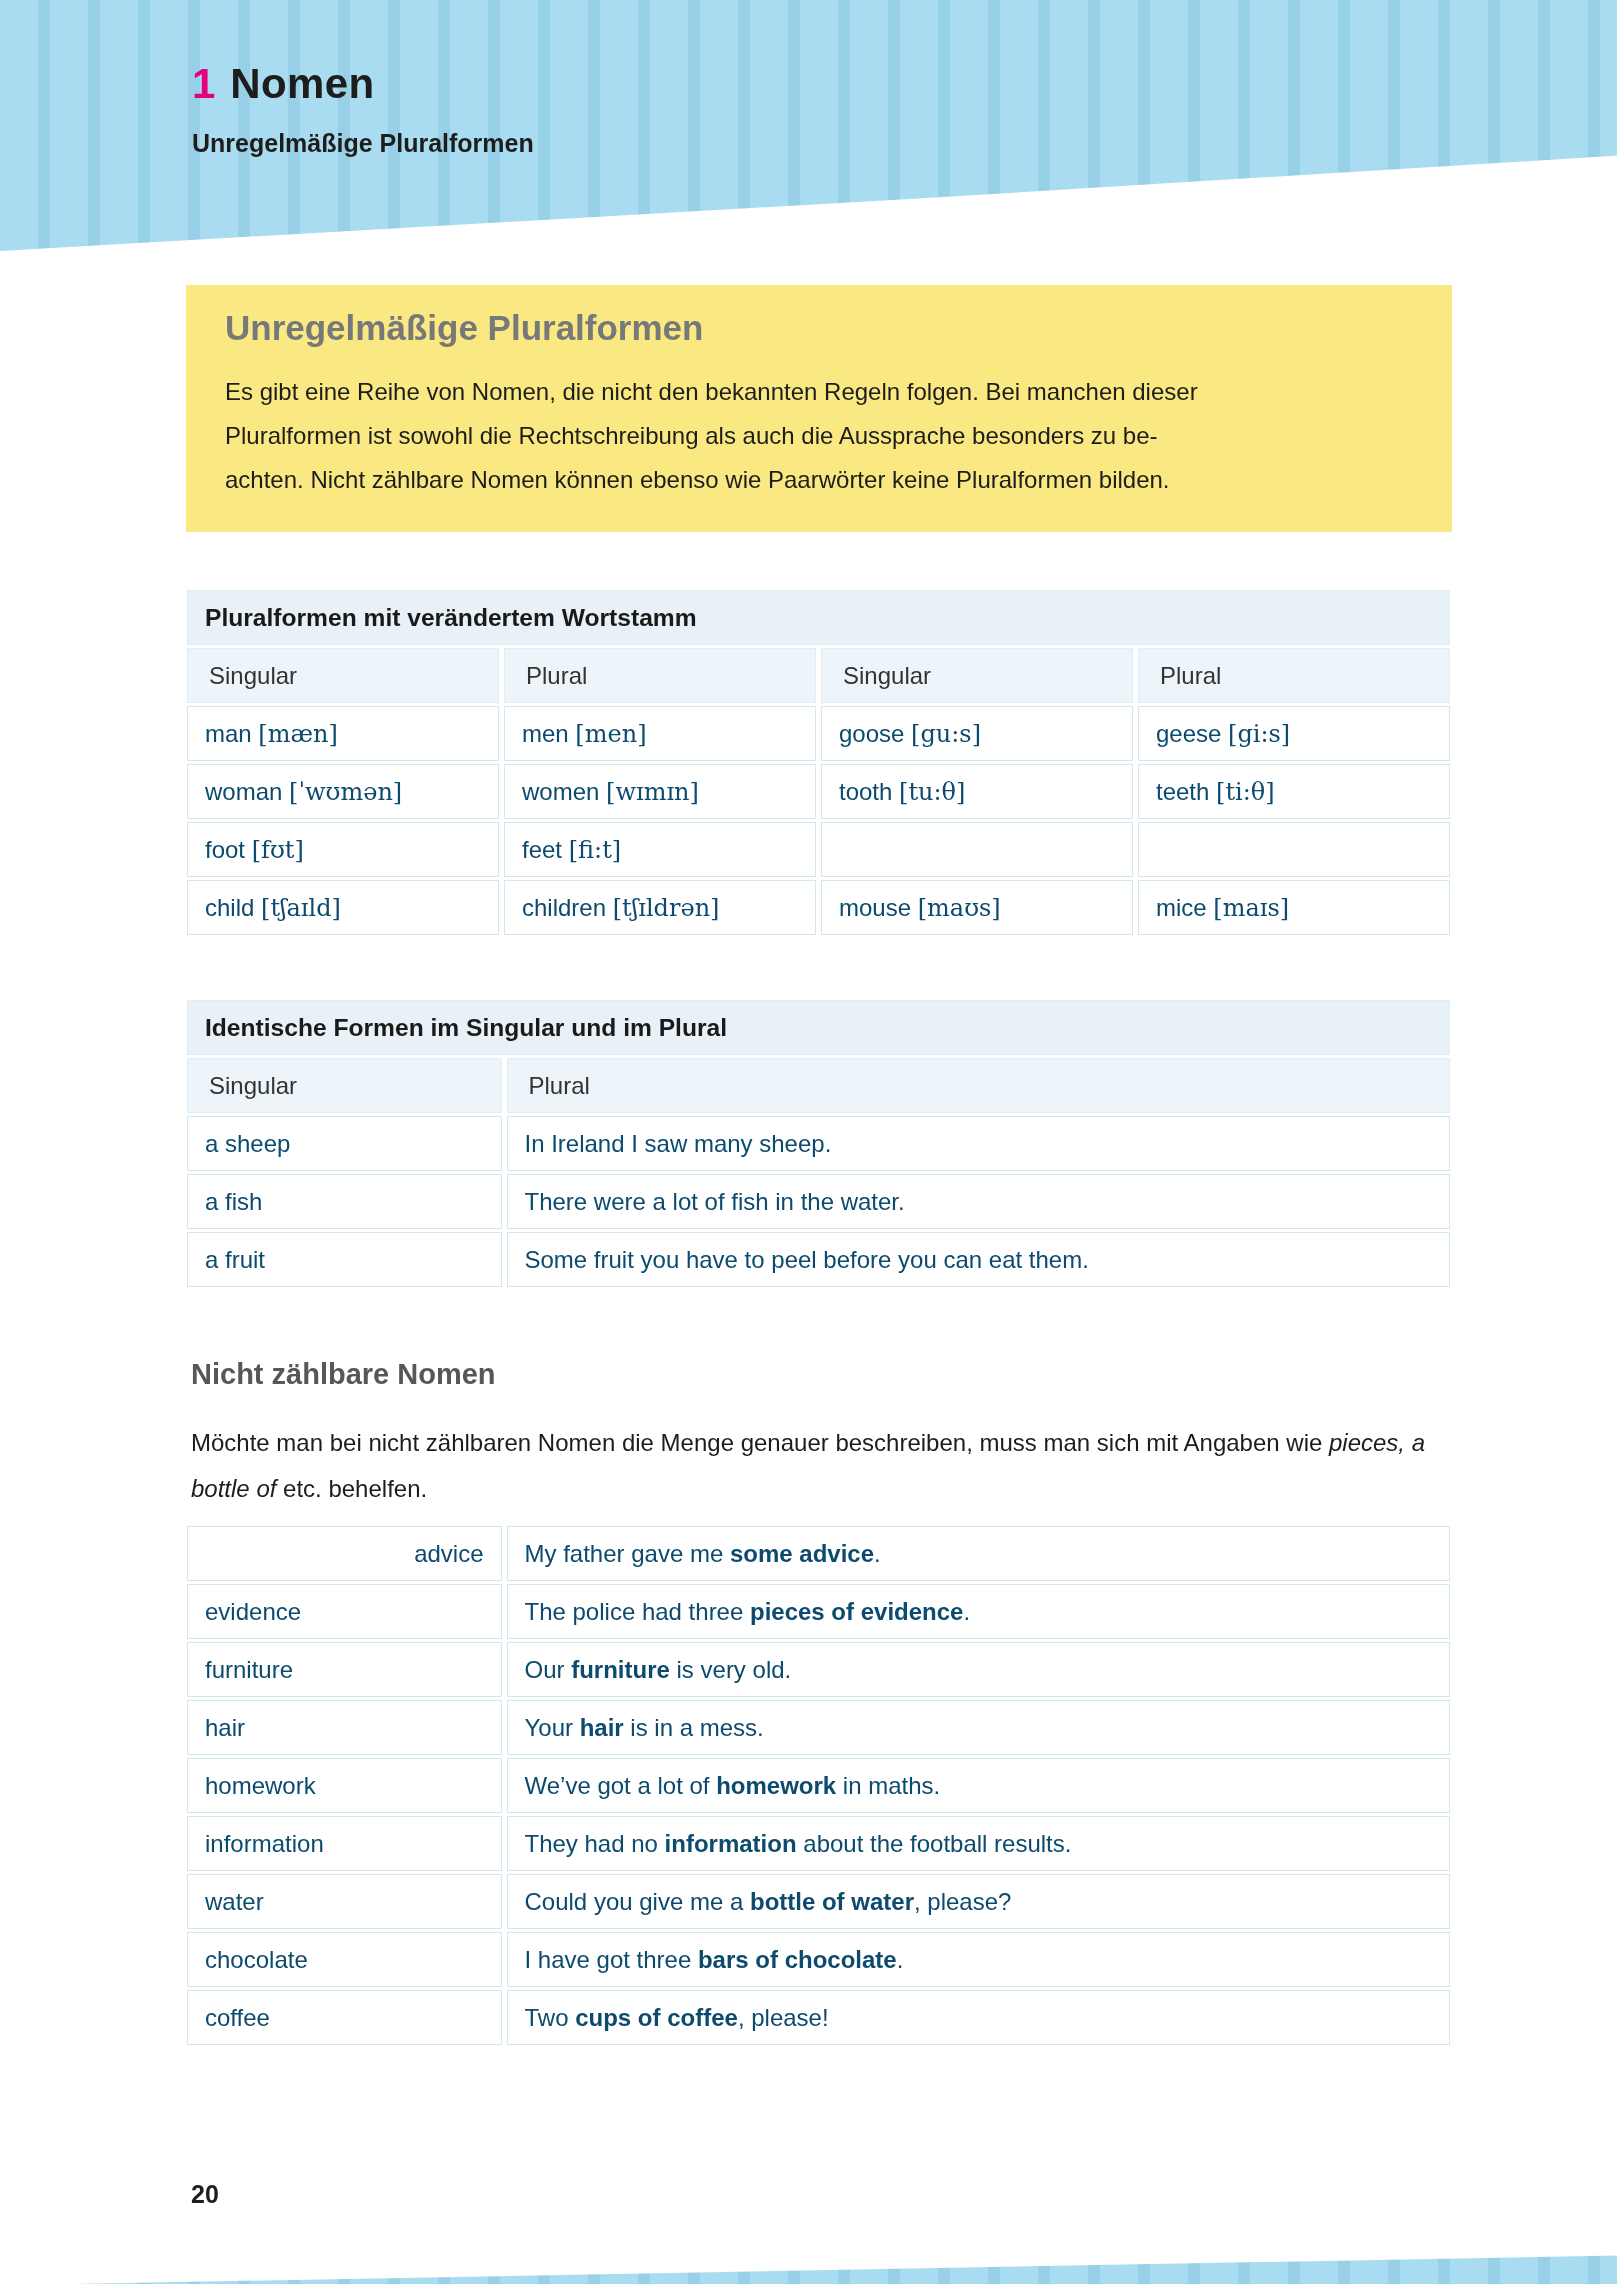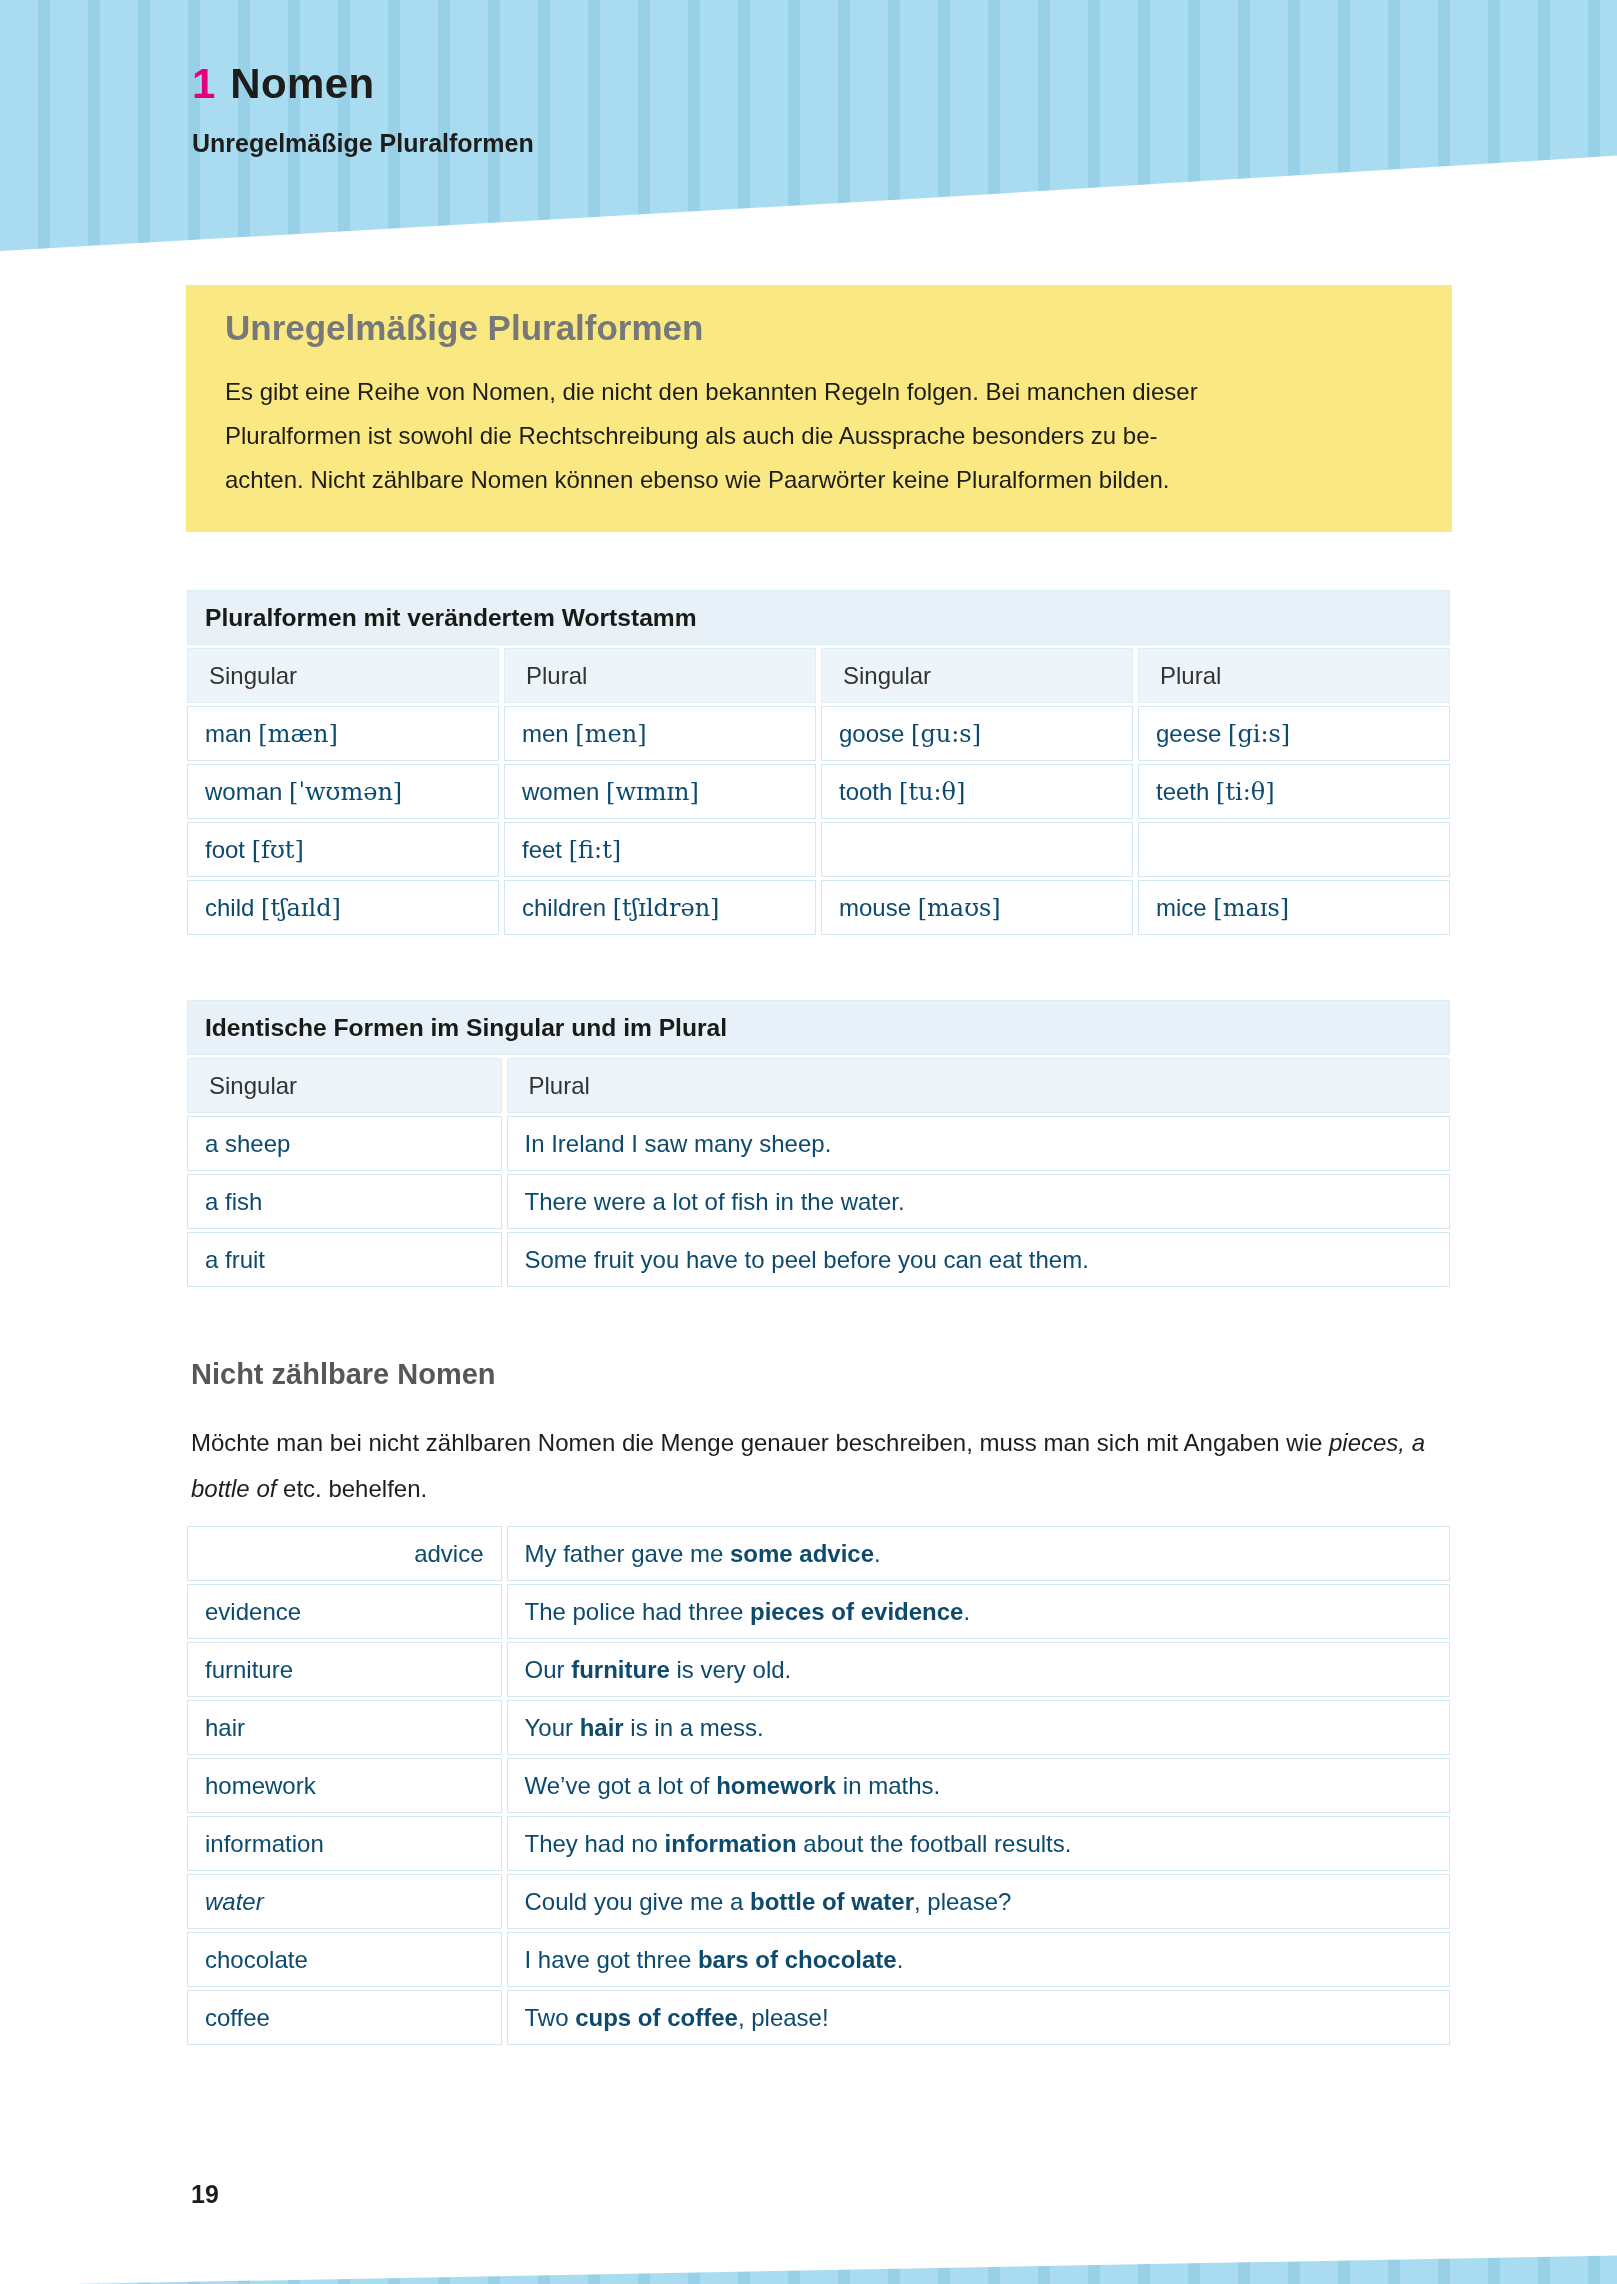--- a/index.html
+++ b/index.html
@@ -161,31 +161,31 @@
         </tr>
         <tr>
           <td style="width: 25%;">homework</td>
           <td style="width: 75%;"><span>We’ve got a lot of </span><span class="b">homework</span><span> in maths.</span></td>
         </tr>
         <tr>
           <td style="width: 25%;">information</td>
           <td style="width: 75%;"><span>They had no </span><span class="b">information</span><span> about the football results.</span></td>
         </tr>
         <tr>
-          <td style="width: 25%; font-style: italic;">water</td>
+          <td style="width: 25%;">water</td>
           <td style="width: 75%;"><span>Could you give me a </span><span class="b">bottle of water</span><span>, please?</span></td>
         </tr>
         <tr>
           <td style="width: 25%;">chocolate</td>
           <td style="width: 75%;"><span>I have got three </span><span class="b">bars of chocolate</span><span>.</span></td>
         </tr>
         <tr>
           <td style="width: 25%;">coffee</td>
           <td style="width: 75%;"><span>Two </span><span class="b">cups of coffee</span><span>, please!</span></td>
         </tr>
       </tbody>
     </table>
   </div>
 
-<div class="page-number">19</div>
+<div class="page-number">20</div>
 
 <div class="bottom-band stripes"></div>
 
 
 </body></html>

